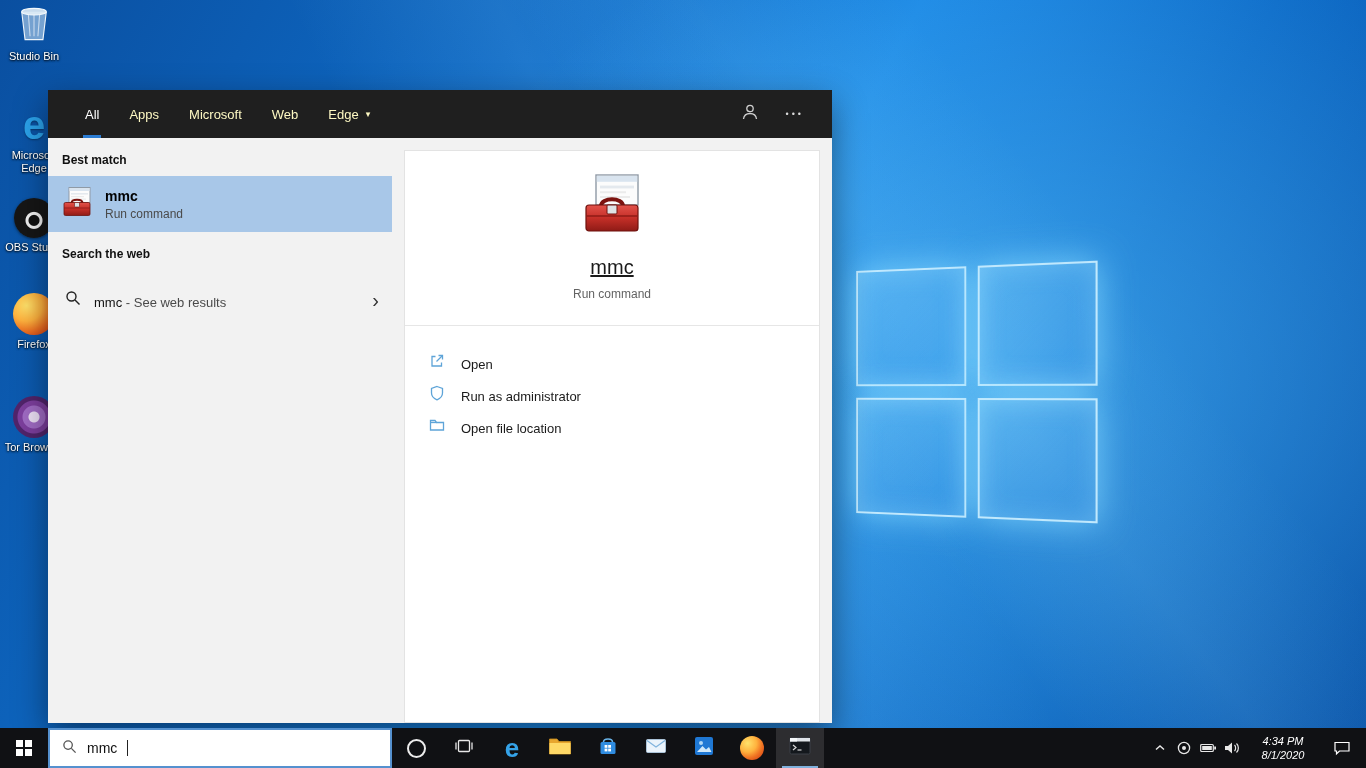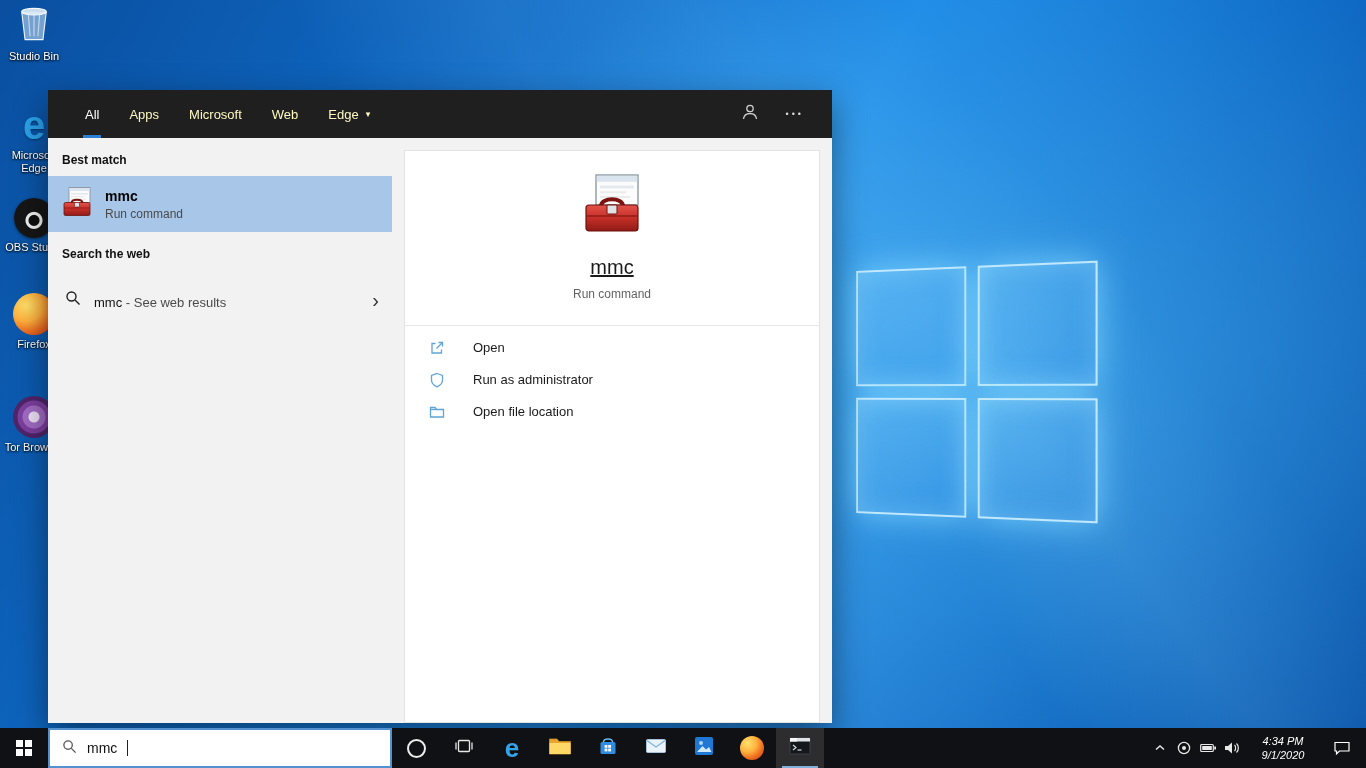--- a/index.html
+++ b/index.html
@@ -56,21 +56,21 @@
   .web-text { font-size:13px; color:#111; }
   .web-suffix { color:#4a4a4a; }
   .web-chevron { margin-left:auto; margin-right:13px; color:#333; font-size:20px; line-height:1; cursor:pointer; }
   .preview-card { position:absolute; left:356px; top:12px; right:12px; bottom:0; background:#fff;
     border:1px solid #e3e3e3; display:flex; flex-direction:column; align-items:center; }
   .pv-icon { margin-top:21px; }
   .pv-title { margin-top:16px; font-size:20px; color:#1a1a1a; text-decoration:underline; }
   .pv-sub { margin-top:8px; font-size:12px; color:#636363; }
   .pv-divider { width:100%; height:1px; background:#e6e6e6; margin-top:24px; }
   .pv-actions { align-self:stretch; padding:14px 24px; }
-  .pv-action { display:flex; align-items:flex-start; gap:28px; height:32px; font-size:13px; color:#1a1a1a; cursor:pointer; }
+  .pv-action { display:flex; align-items:flex-end; gap:16px; height:32px; font-size:13px; color:#1a1a1a; cursor:pointer; }
   
   .taskbar { position:absolute; left:0; right:0; bottom:0; height:40px; background:#101114;
     display:flex; align-items:stretch; z-index:20; }
   .tb-btn { width:48px; display:flex; align-items:center; justify-content:center; cursor:pointer; }
   .start-grid { width:16px; height:16px; display:grid; grid-template-columns:1fr 1fr; grid-template-rows:1fr 1fr; gap:2px; }
   .start-grid div { background:#fff; }
   .tb-search { width:344px; background:#fff; border:2px solid #5591cf; display:flex; align-items:center;
     padding-left:12px; gap:10px; cursor:text; }
   .tb-search-text { font-size:14px; color:#111; }
   .caret-line { width:1px; height:16px; background:#222; animation:blink 1.1s steps(1) infinite; }
@@ -375,21 +375,21 @@
       <div class="tray-item ti-sm">
         <svg width="16" height="14" viewBox="0 0 16 14">
           <polygon points="1,5 4,5 8,1.6 8,12.4 4,9 1,9" fill="#e8e8e8"></polygon>
           <path d="M10.5 4 C12 5.5 12 8.5 10.5 10" stroke="#e8e8e8" fill="none" stroke-width="1.2"></path>
           <path d="M12.5 2.5 C15 4.7 15 9.3 12.5 11.5" stroke="#e8e8e8" fill="none" stroke-width="1.2"></path>
         </svg>
       </div>
       <div class="tray-item clock">
         <div>
           <div>4:34 PM</div>
-          <div>9/1/2020</div>
+          <div>8/1/2020</div>
         </div>
       </div>
       <div class="tray-item" style="width:40px">
         <svg width="18" height="16" viewBox="0 0 18 16" fill="none" stroke="#fff" stroke-width="1.2">
           <path d="M2 2.5 H16 V11 H6.5 L3.5 13.8 V11 H2 Z"></path>
         </svg>
       </div>
     </div>
   </div>
 

